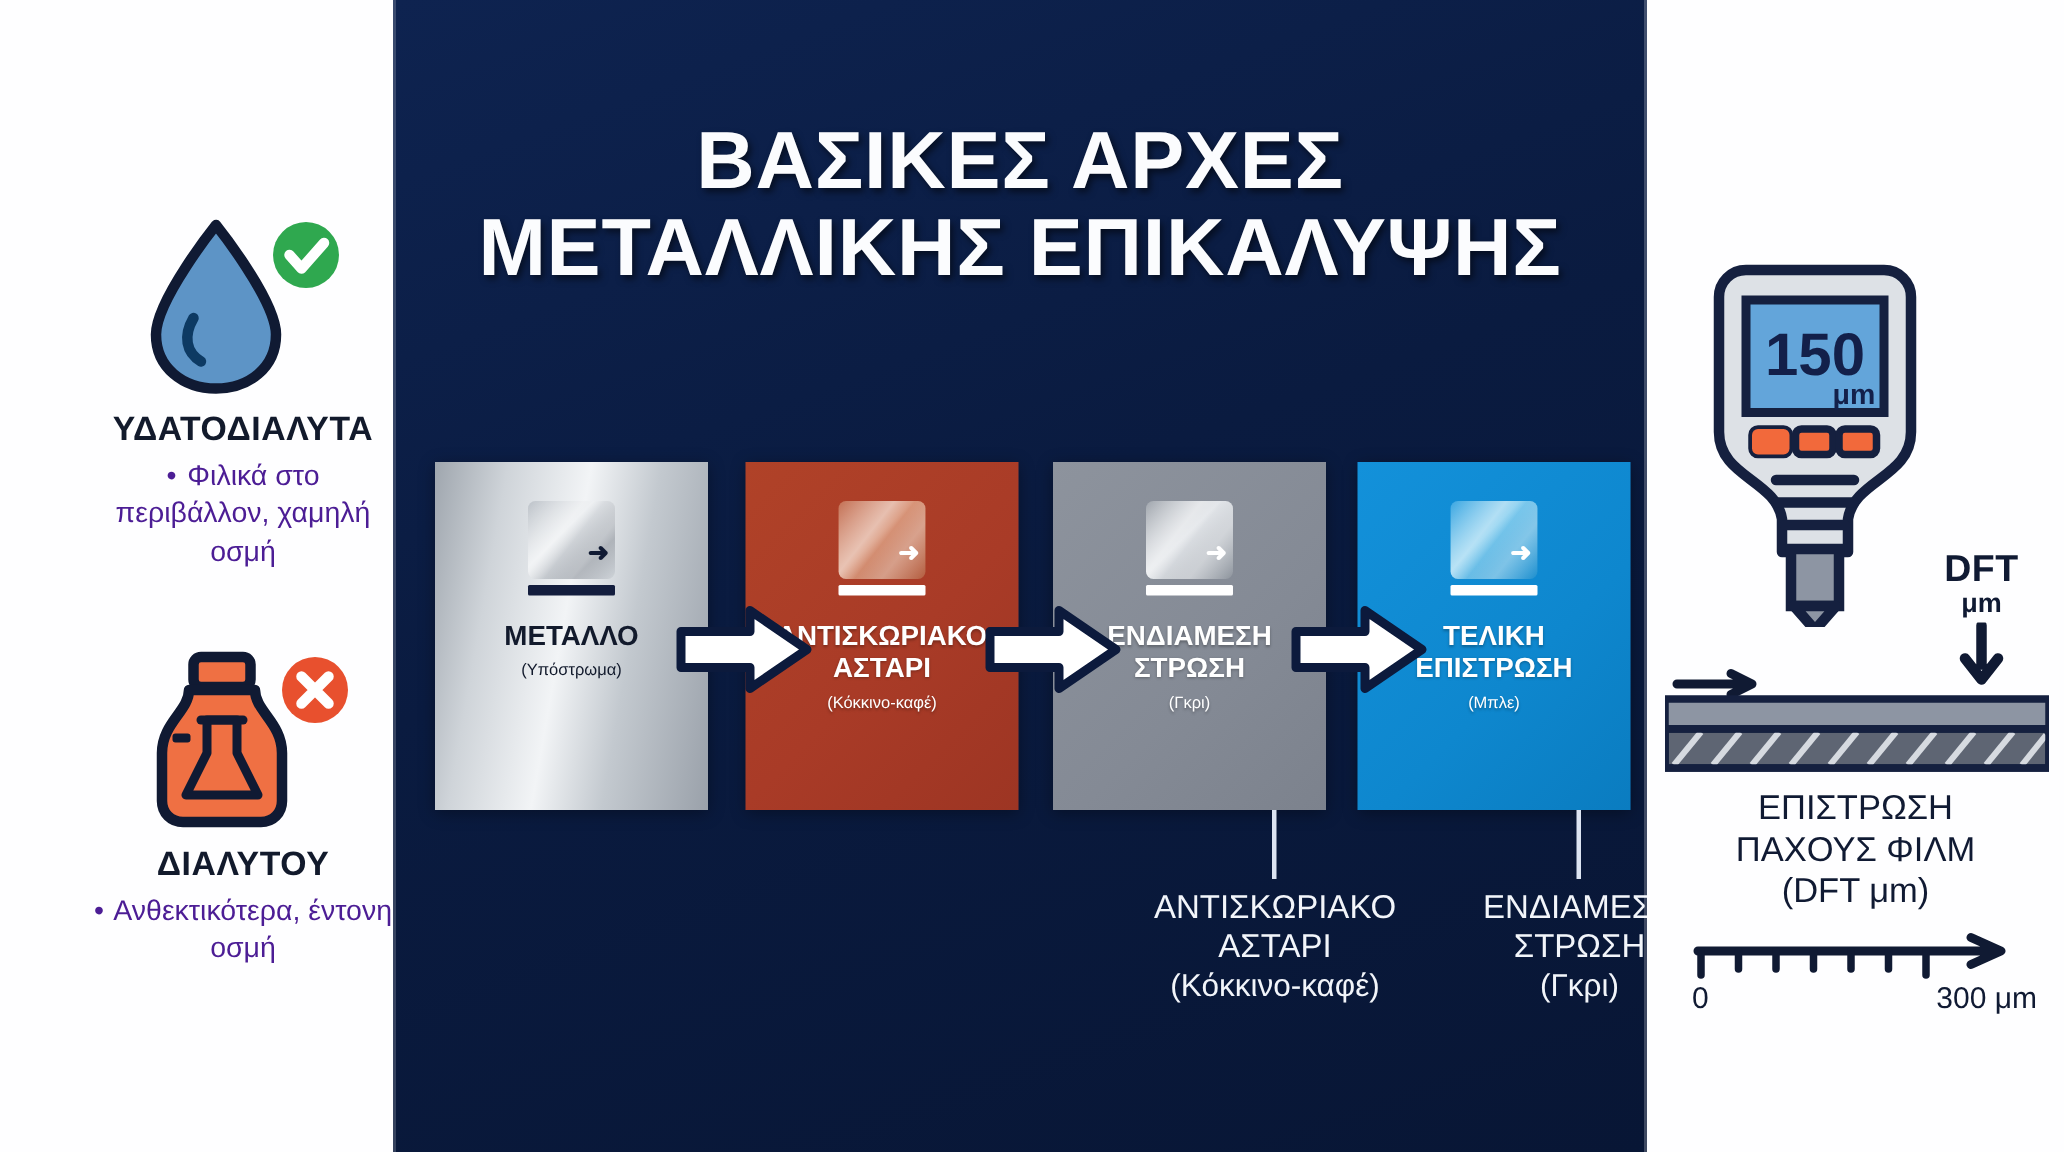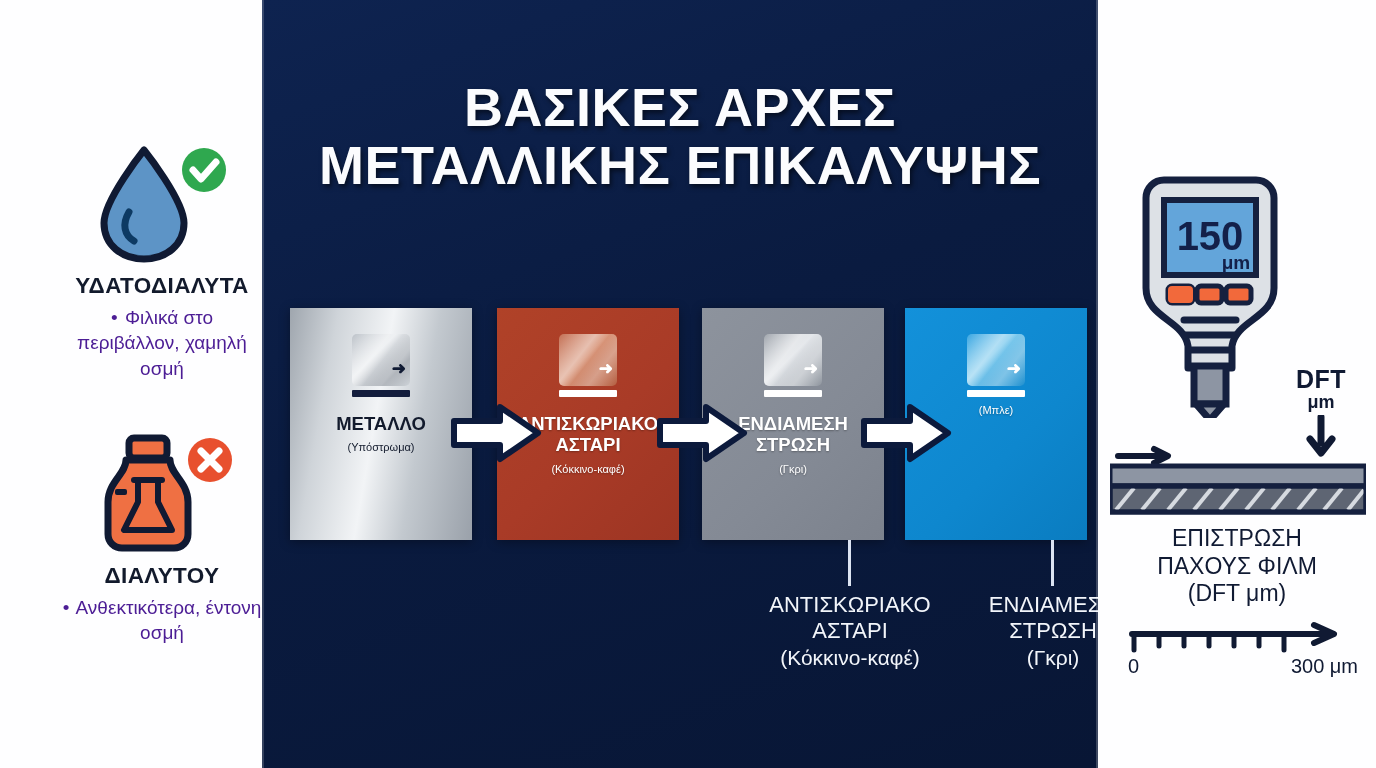--- a/index.html
+++ b/index.html
@@ -354,20 +354,21 @@
       </div>
 
       <div class="pbox b4">
         <div class="swatch-area">
           <div class="swatch sw4">
             <div class="gloss"></div>
             <span class="sw-arrow light">➜</span>
           </div>
           <div class="sw-bar bar-light"></div>
         </div>
+        <div class="pbox-label txt-light">ΤΕΛΙΚΗ ΕΠΙΣΤΡΩΣΗ</div>
         <div class="pbox-sub txt-light">(Μπλε)</div>
       </div>
 
       <div class="flow-arrow fa1">
         <svg width="92" height="60" viewBox="0 0 92 60">
           <path d="M4 18 L50 18 L50 4 L88 30 L50 56 L50 42 L4 42 Z" fill="#ffffff" stroke="#0c1a3c" stroke-width="6" stroke-linejoin="round"></path>
         </svg>
       </div>
       <div class="flow-arrow fa2">
         <svg width="92" height="60" viewBox="0 0 92 60">

